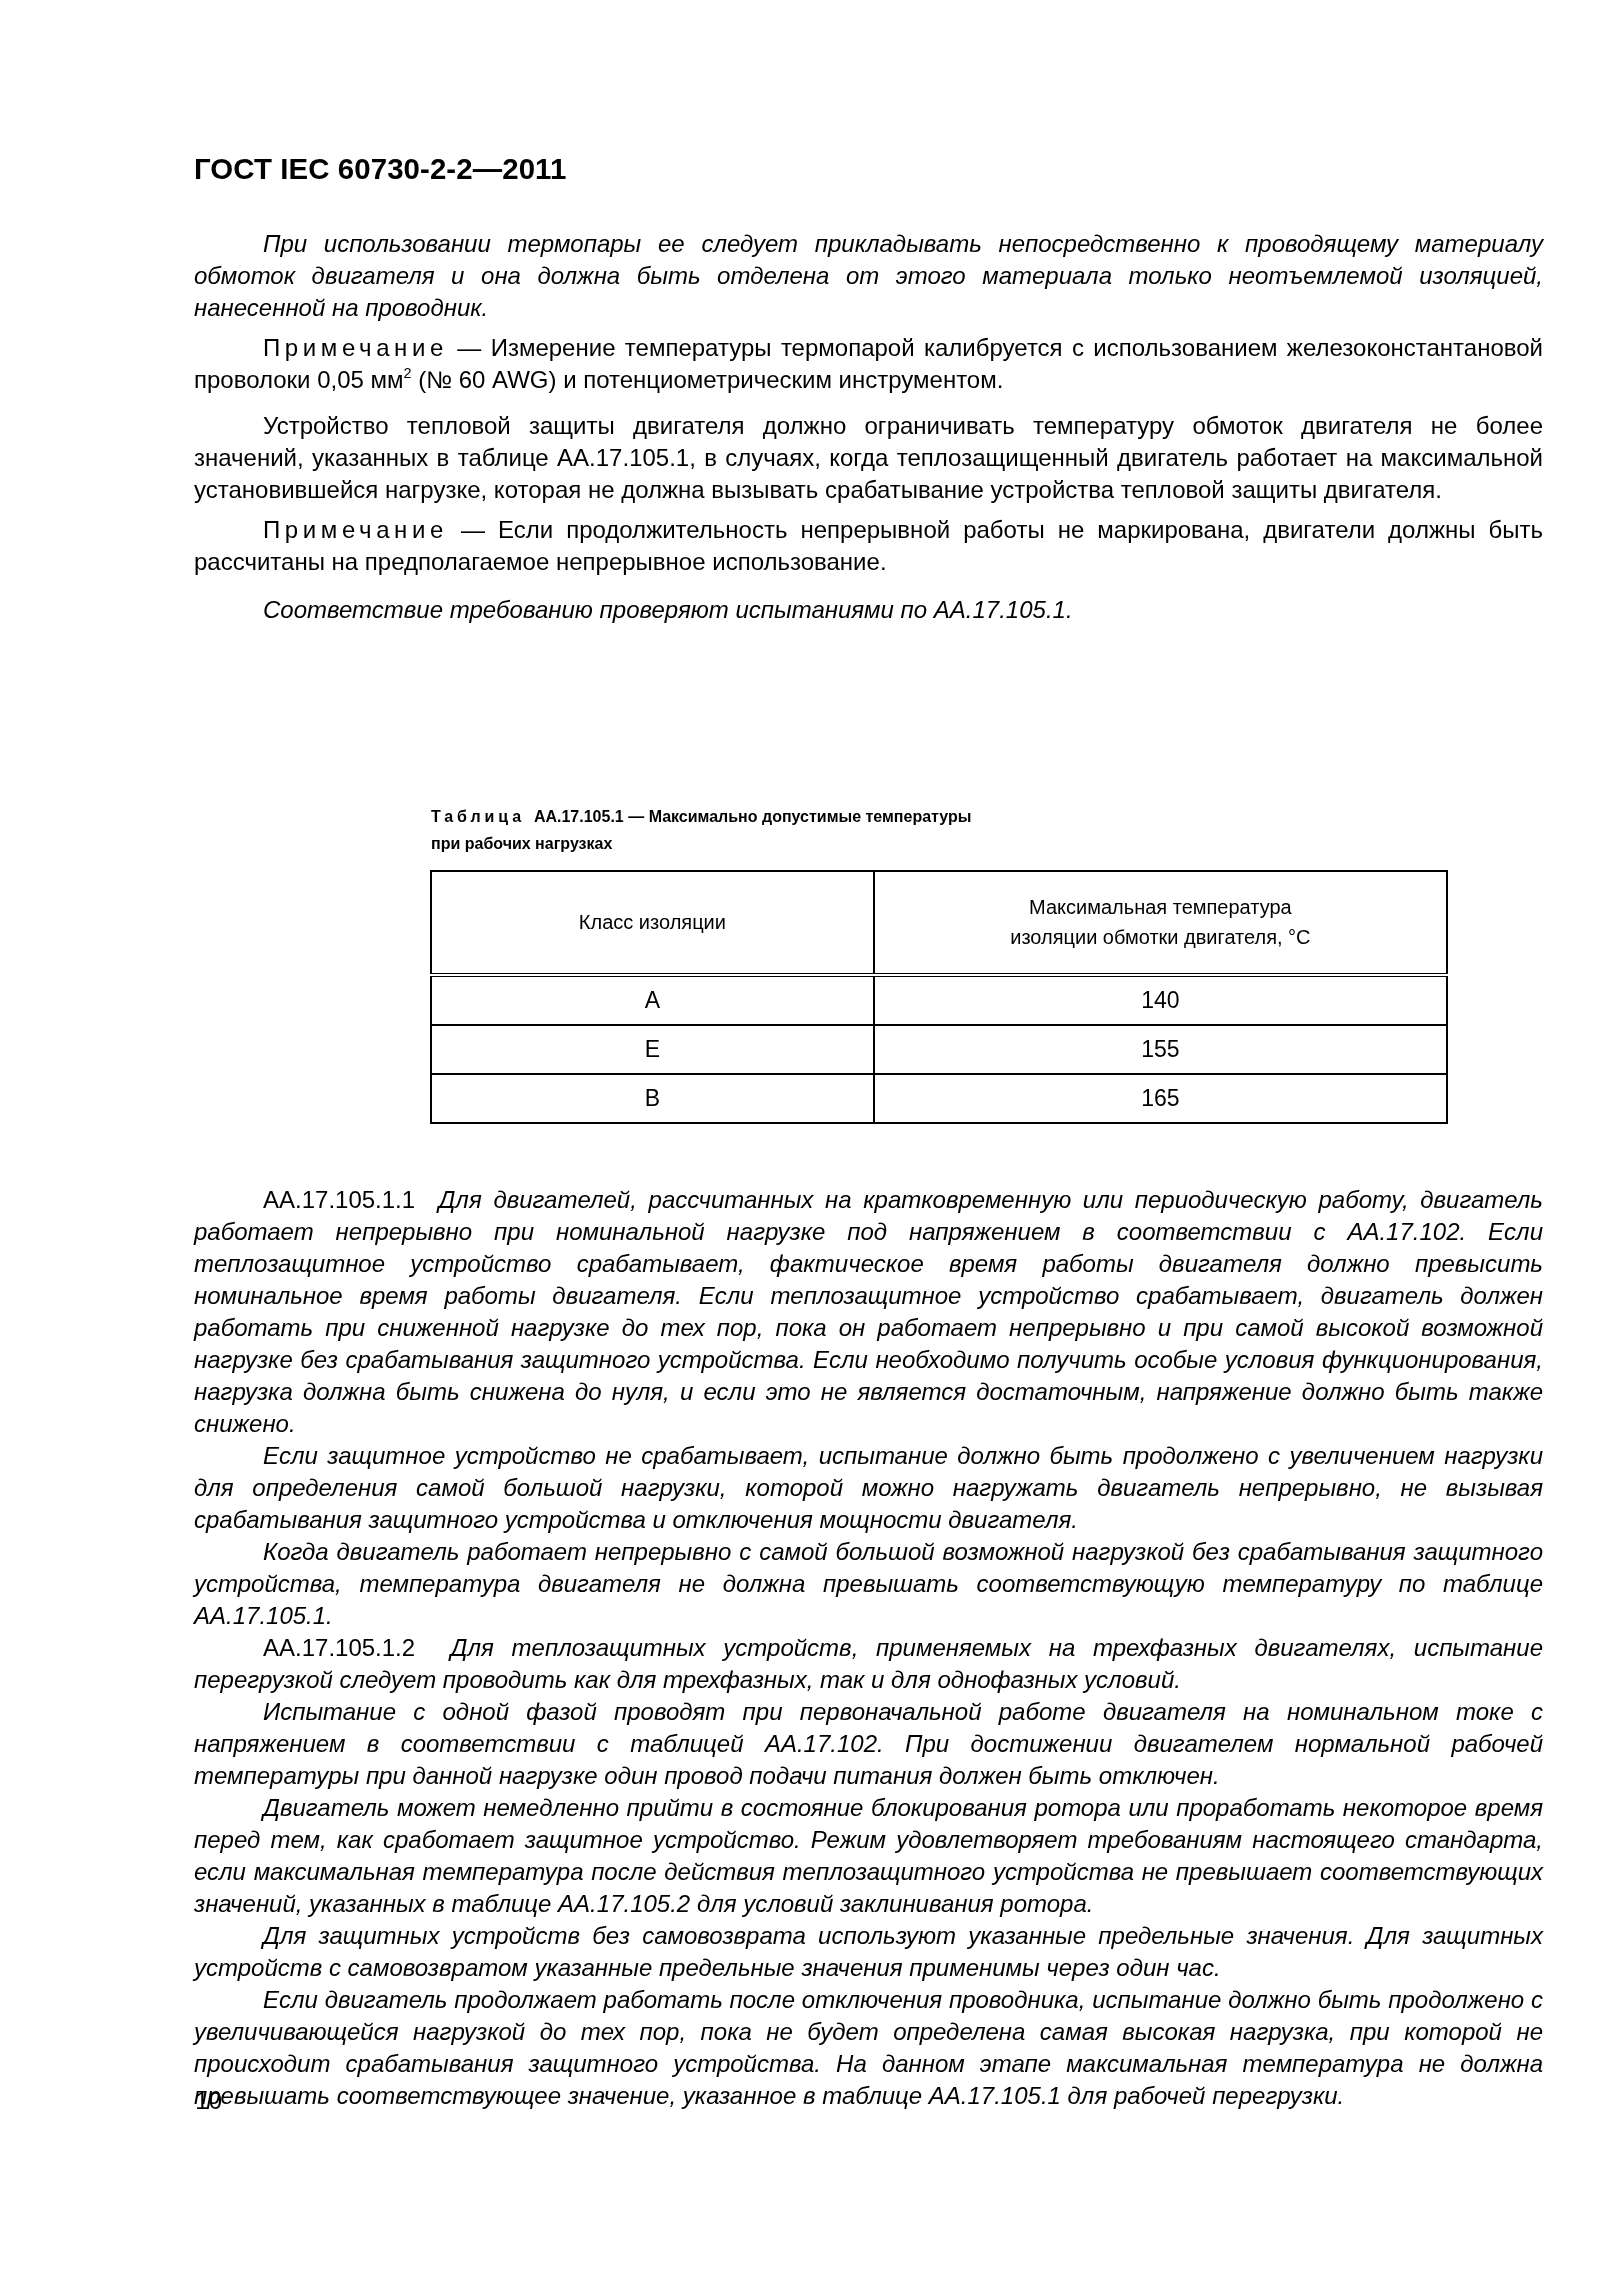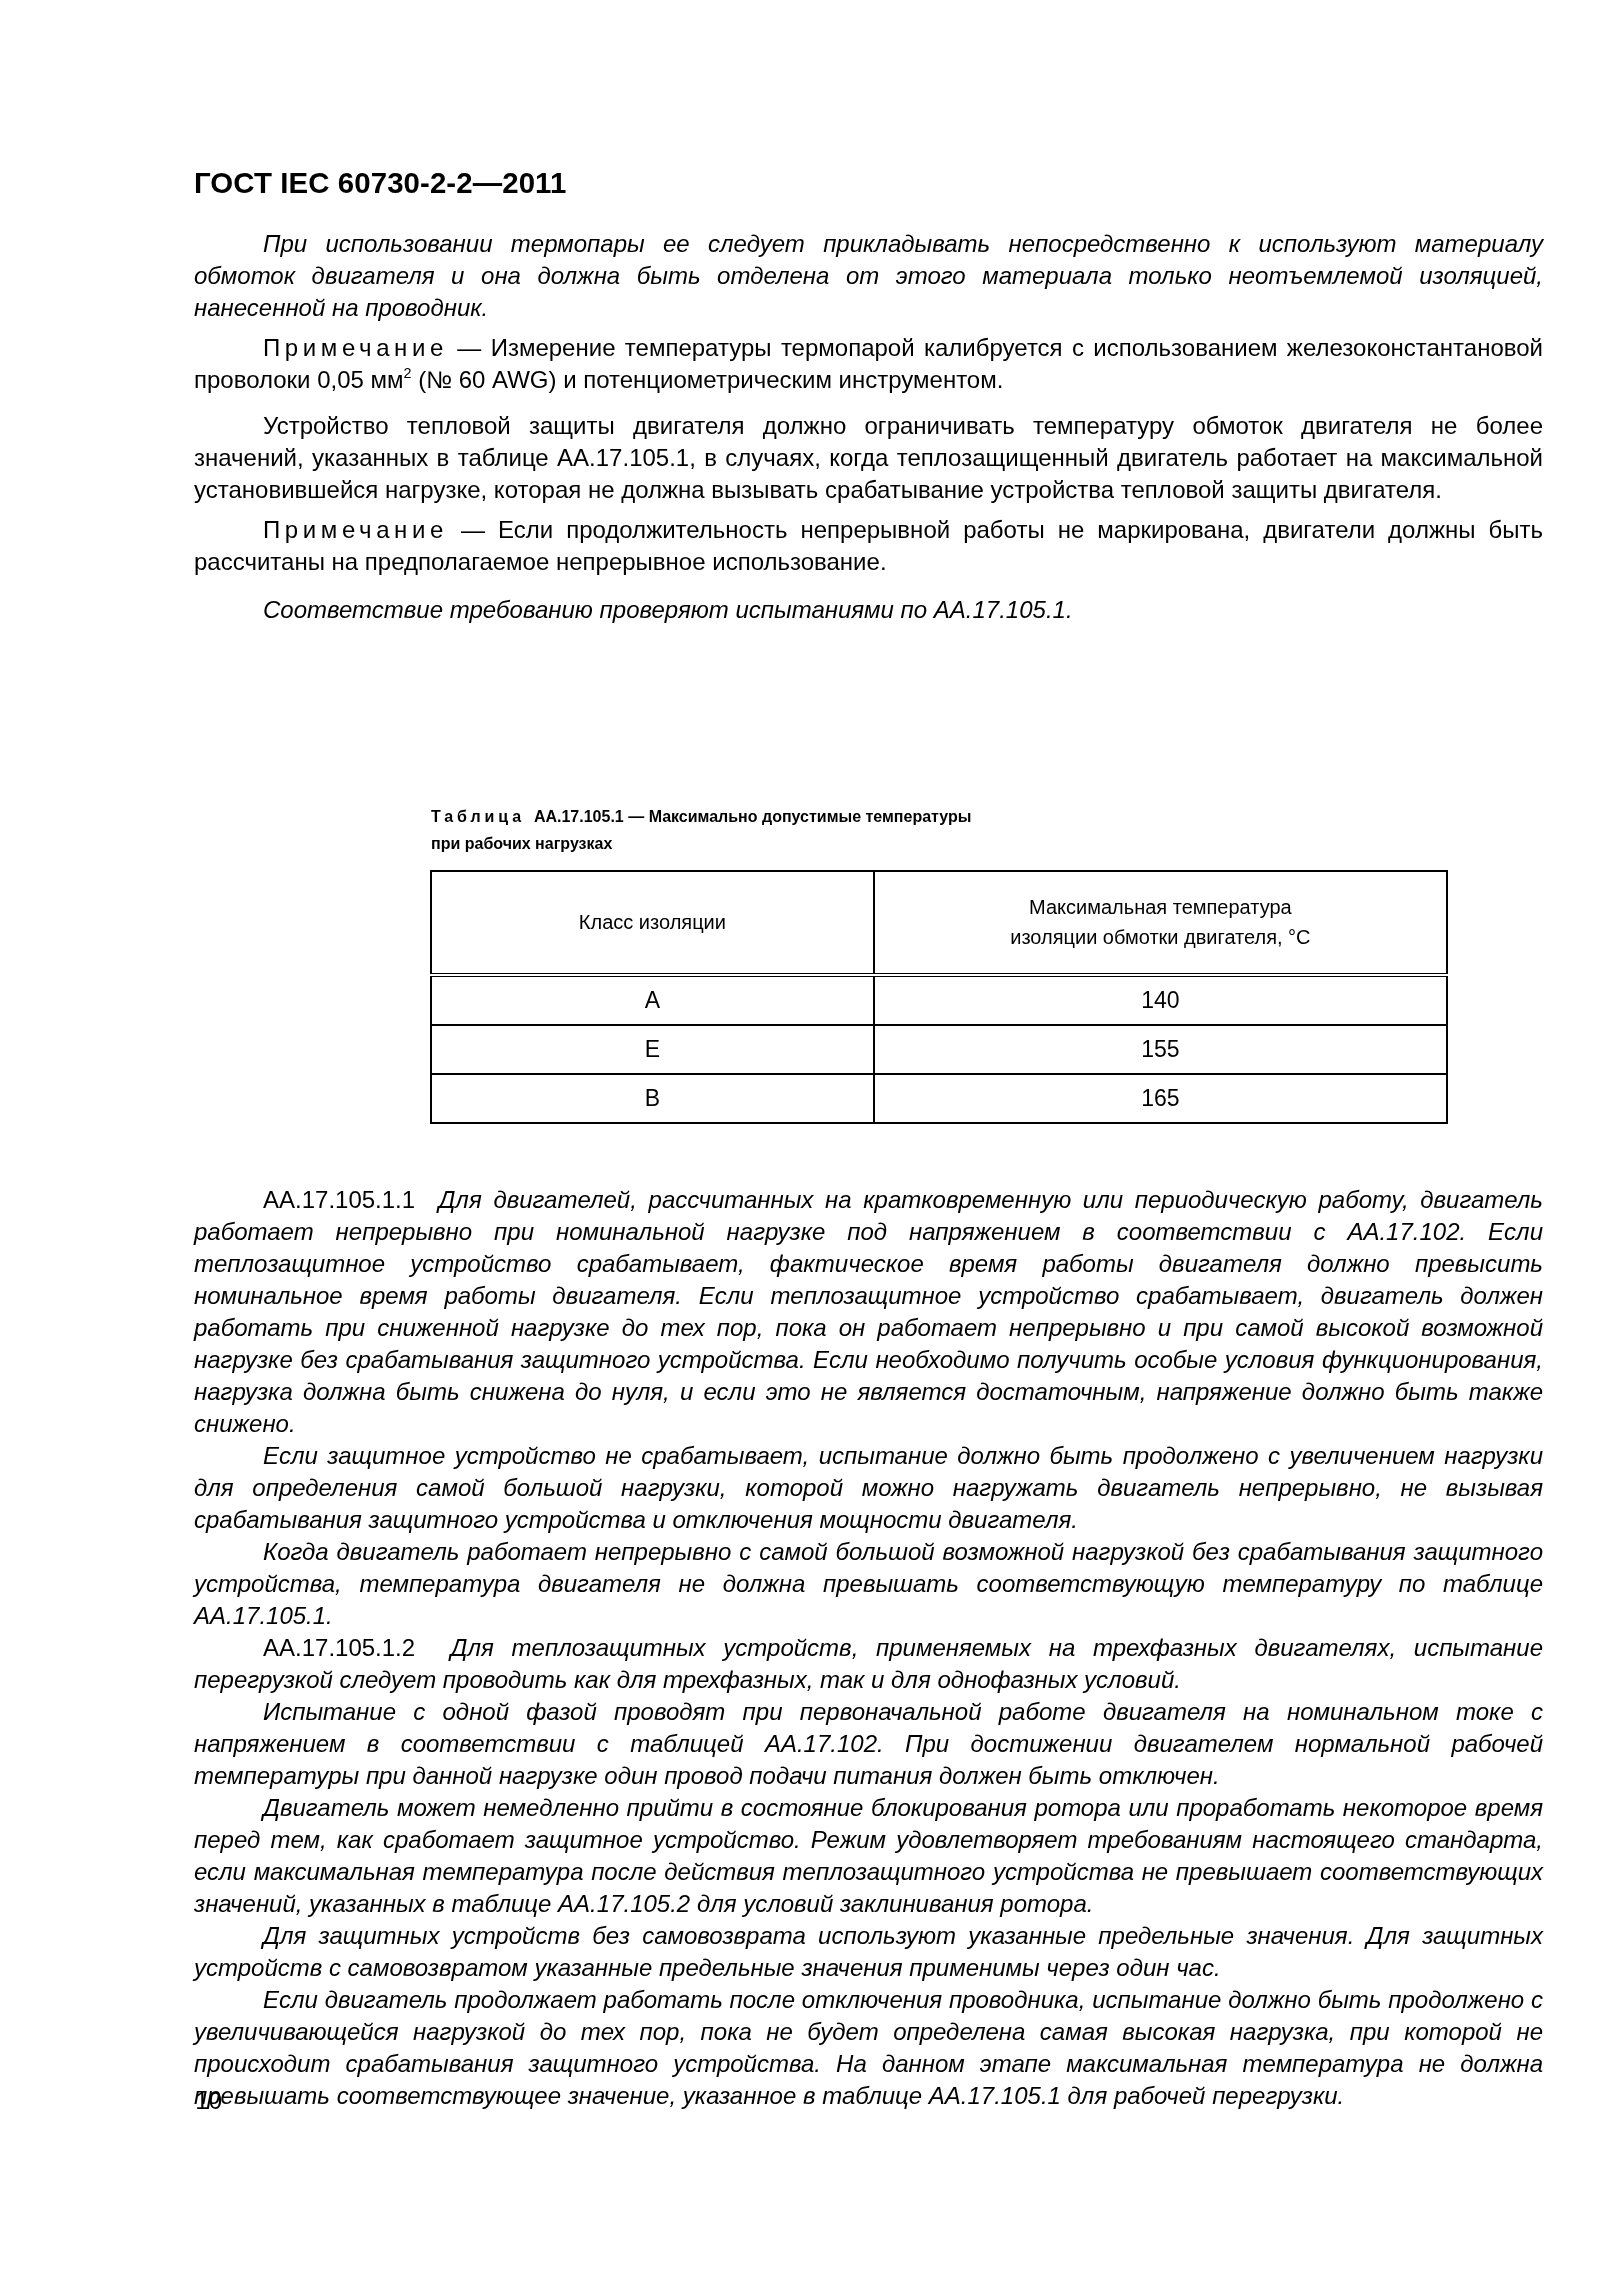--- a/index.html
+++ b/index.html
@@ -17,21 +17,21 @@
     }
     .page {
       position: absolute;
       left: 194px;
       top: 0;
       width: 1349px;
     }
     .doc-header {
       position: absolute;
       left: 0;
-      top: 166px;
+      top: 152px;
       font-size: 29.4px;
       font-weight: bold;
       letter-spacing: 0.1px;
       white-space: nowrap;
     }
     .body-text {
       position: absolute;
       left: 0;
       width: 1349px;
       font-size: 24px;
@@ -106,21 +106,21 @@
     }
   </style>
 </head>
 <body>
 
 <div class="page">
 
   <div class="doc-header">ГОСТ IEC 60730-2-2—2011</div>
 
   <div class="body-text" id="block1">
-    <p class="it">При использовании термопары ее следует прикладывать непосредственно к используют материалу обмоток двигателя и она должна быть отделена от этого материала только неотъемлемой изоляцией, нанесенной на проводник.</p>
+    <p class="it">При использовании термопары ее следует прикладывать непосредственно к проводящему материалу обмоток двигателя и она должна быть отделена от этого материала только неотъемлемой изоляцией, нанесенной на проводник.</p>
     <p class="gap"><span class="spaced">Примечание</span><span> — </span><span>Измерение температуры термопарой калибруется с использованием железоконстантановой проволоки 0,05 мм</span><sup>2</sup><span> (№ 60 AWG) и потенциометрическим инструментом.</span></p>
   </div>
 
   <div class="body-text" id="block2">
     <p>Устройство тепловой защиты двигателя должно ограничивать температуру обмоток двигателя не более значений, указанных в таблице АА.17.105.1, в случаях, когда теплозащищенный двигатель работает на максимальной установившейся нагрузке, которая не должна вызывать срабатывание устройства тепловой защиты двигателя.</p>
     <p class="gap"><span class="spaced">Примечание</span><span> — </span><span>Если продолжительность непрерывной работы не маркирована, двигатели должны быть рассчитаны на предполагаемое непрерывное использование.</span></p>
     <p class="it gap2">Соответствие требованию проверяют испытаниями по АА.17.105.1.</p>
   </div>
 
   <div class="table-caption">

